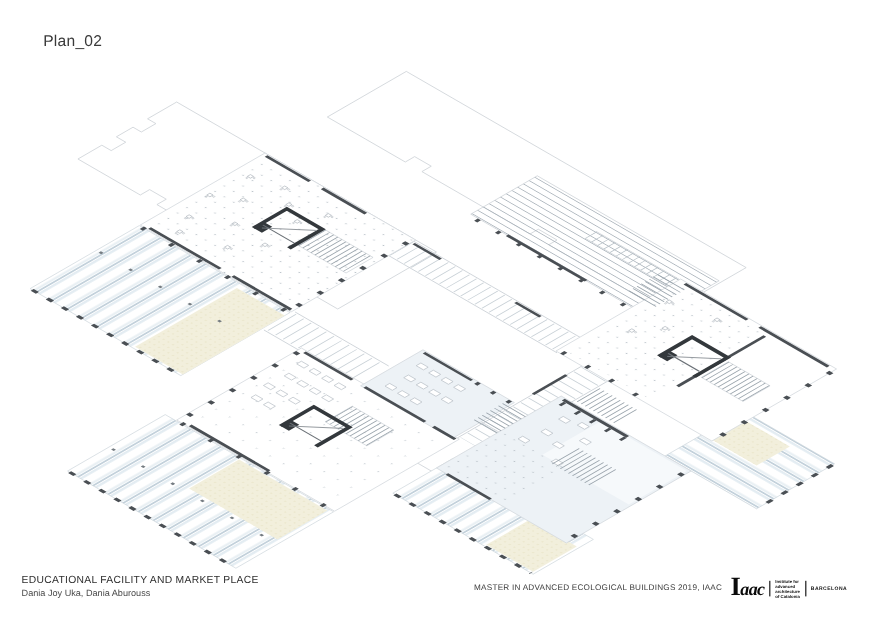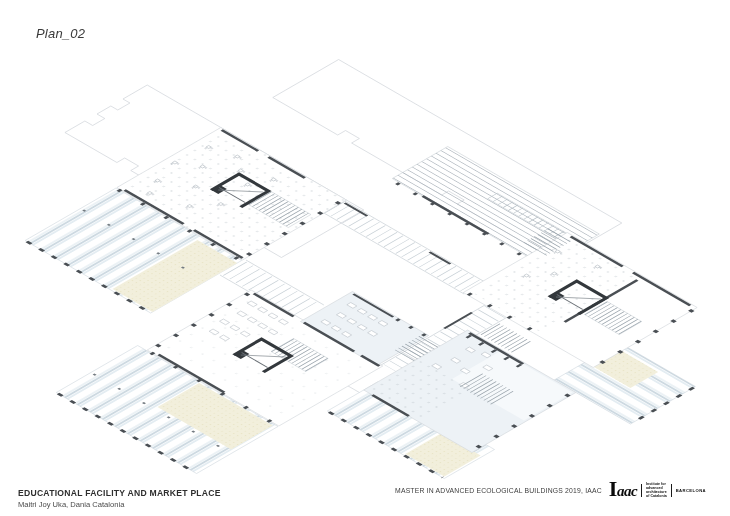--- a/index.html
+++ b/index.html
@@ -1,21 +1,21 @@
 <!DOCTYPE html>
 <html><head>
 <meta charset="utf-8">
 <style>
   html,body{margin:0;padding:0;background:#e8e8e8;}
   .sheet{position:relative;width:730px;height:516px;background:#ffffff;overflow:hidden;
          font-family:"Liberation Sans", sans-serif;}
-  .title{position:absolute;left:36px;top:26px;font-size:13px;color:#3a3a3a;letter-spacing:.2px;font-style:italic;}
+  .title{position:absolute;left:36px;top:26px;font-size:13px;color:#3a3a3a;letter-spacing:.2px;}
   .drawing{position:absolute;left:0;top:0;width:730px;height:516px;}
   .footer-left{position:absolute;left:18px;top:478px;}
-  .footer-left .proj{font-size:8.6px;color:#2e2e2e;letter-spacing:.25px;font-weight:bold;margin-top:10px;}
+  .footer-left .proj{font-size:8.6px;color:#2e2e2e;letter-spacing:.25px;font-weight:normal;}
   .footer-left .auth{font-size:7.6px;color:#4a4a4a;margin-top:2px;}
   .footer-right{position:absolute;right:24px;top:480px;display:flex;align-items:center;gap:7px;}
   .program{font-size:6.8px;color:#3b3b3b;letter-spacing:.2px;}
   .logo{display:flex;align-items:center;gap:4px;}
   .logo .word{font-family:"Liberation Serif", serif;font-weight:bold;color:#0a0a0a;
               display:flex;align-items:baseline;letter-spacing:-.5px;}
   .logo .word .big{font-size:22px;line-height:18px;}
   .logo .word .small{font-size:15px;font-style:italic;}
   .logo .rule{width:1px;height:13px;background:#1a1a1a;}
   .logo .sub{display:flex;flex-direction:column;justify-content:center;}
@@ -275,21 +275,21 @@
         <rect x="490" y="210" width="8" height="10" fill="#33383c"></rect>
         <line x1="492" y1="213" x2="522" y2="213" stroke="#6a7076" stroke-width="1.1"></line>
         <line x1="494" y1="216" x2="522" y2="192" stroke="#7a8187" stroke-width="0.6"></line>
       </g>
 
     </g>
   </svg>
 
   <div class="footer-left">
     <div class="proj">EDUCATIONAL FACILITY AND MARKET PLACE</div>
-    <div class="auth">Maitri Joy Uka, Dania Catalonia</div>
+    <div class="auth">Dania Joy Uka, Dania Aburouss</div>
   </div>
 
   <div class="footer-right">
     <div class="program">MASTER IN ADVANCED ECOLOGICAL BUILDINGS 2019, IAAC</div>
     <div class="logo">
       <div class="word">
         <span class="big">I</span>
           <span class="small">aac</span>
       </div>
       <div class="rule"></div>

